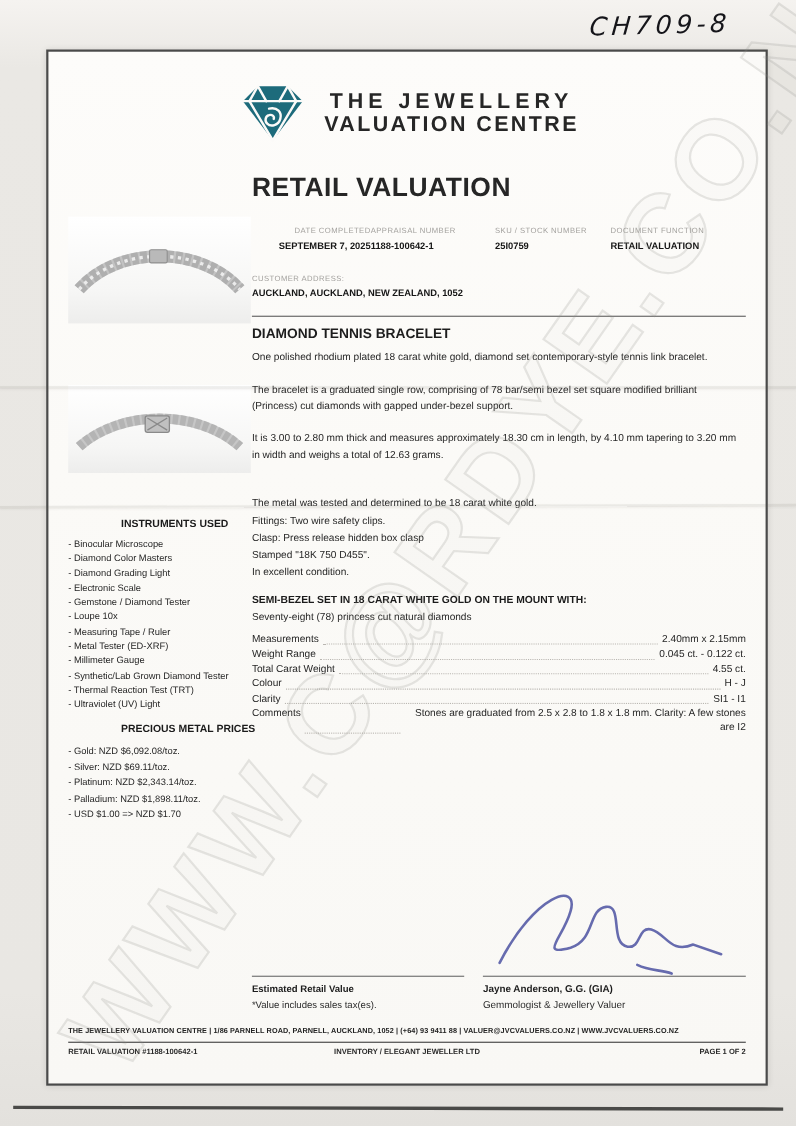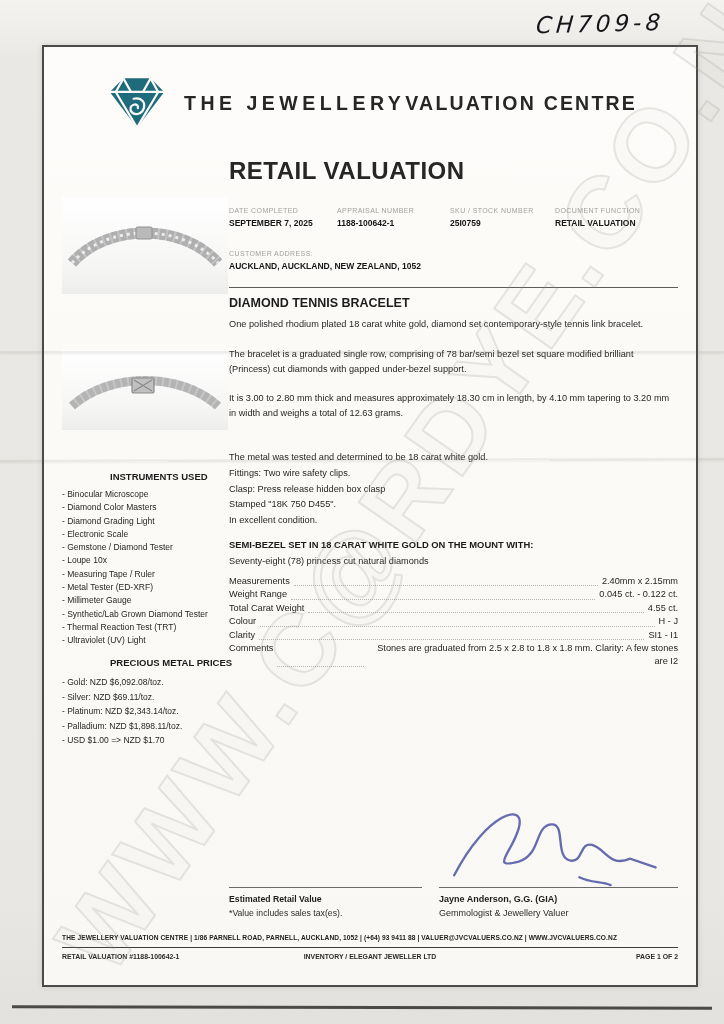--- a/index.html
+++ b/index.html
@@ -17,30 +17,30 @@
   }
   .doc{
     position:absolute;left:42px;top:45px;width:652px;height:938px;
     background:linear-gradient(180deg,#fdfcfa 0%,#fbfaf7 40%,#f9f8f5 100%);
     border:2px solid #4a4a4a;
     box-shadow:0 0 6px rgba(0,0,0,0.12);
   }
   
   .header{position:absolute;left:0;top:26px;width:100%;display:flex;justify-content:center;align-items:center;gap:13px;}
   .logo-icon{width:68px;height:60px;flex:0 0 auto;}
-  .brand{display:flex;flex-direction:row;}
+  .brand{display:flex;flex-direction:column;text-align:center;}
   .brand .l1,.brand .l2{font-weight:800;color:#262626;font-size:19.5px;line-height:21px;}
   .brand .l1{letter-spacing:4.5px;}
   .brand .l2{letter-spacing:2.2px;}
   
   .title{position:absolute;left:185px;top:110px;font-size:24px;font-weight:800;letter-spacing:.5px;color:#262626;}
   .meta-row{position:absolute;left:185px;display:flex;}
   .meta-row.r1{top:160px;}
   .meta-row.r2{top:203px;}
-  .meta-row.r1 .meta-field:nth-of-type(1){width:108px;}
+  .meta-row.r1 .meta-field:nth-of-type(1){width:108px;text-align:right;}
   .meta-row.r1 .meta-field:nth-of-type(2){width:113px;}
   .meta-row.r1 .meta-field:nth-of-type(3){width:105px;}
   .meta-row.r1 .meta-field:nth-of-type(4){width:125px;}
   .meta-label{font-size:7px;color:#a3a19e;letter-spacing:.4px;font-weight:400;}
   .meta-value{font-size:8.5px;font-weight:700;color:#161616;margin-top:4px;}
   .mf2a{width:143px;}
   .divider{position:absolute;left:185px;top:240px;width:449px;border-top:1.3px solid #5c5c5c;}
   .item-heading{position:absolute;left:185px;top:249px;font-size:12.5px;font-weight:800;color:#1d1d1d;}
   .paras{position:absolute;left:185px;top:270px;width:444px;}
   .paras p{margin:0 0 14.5px 0;font-size:9.2px;line-height:15px;color:#262626;}

